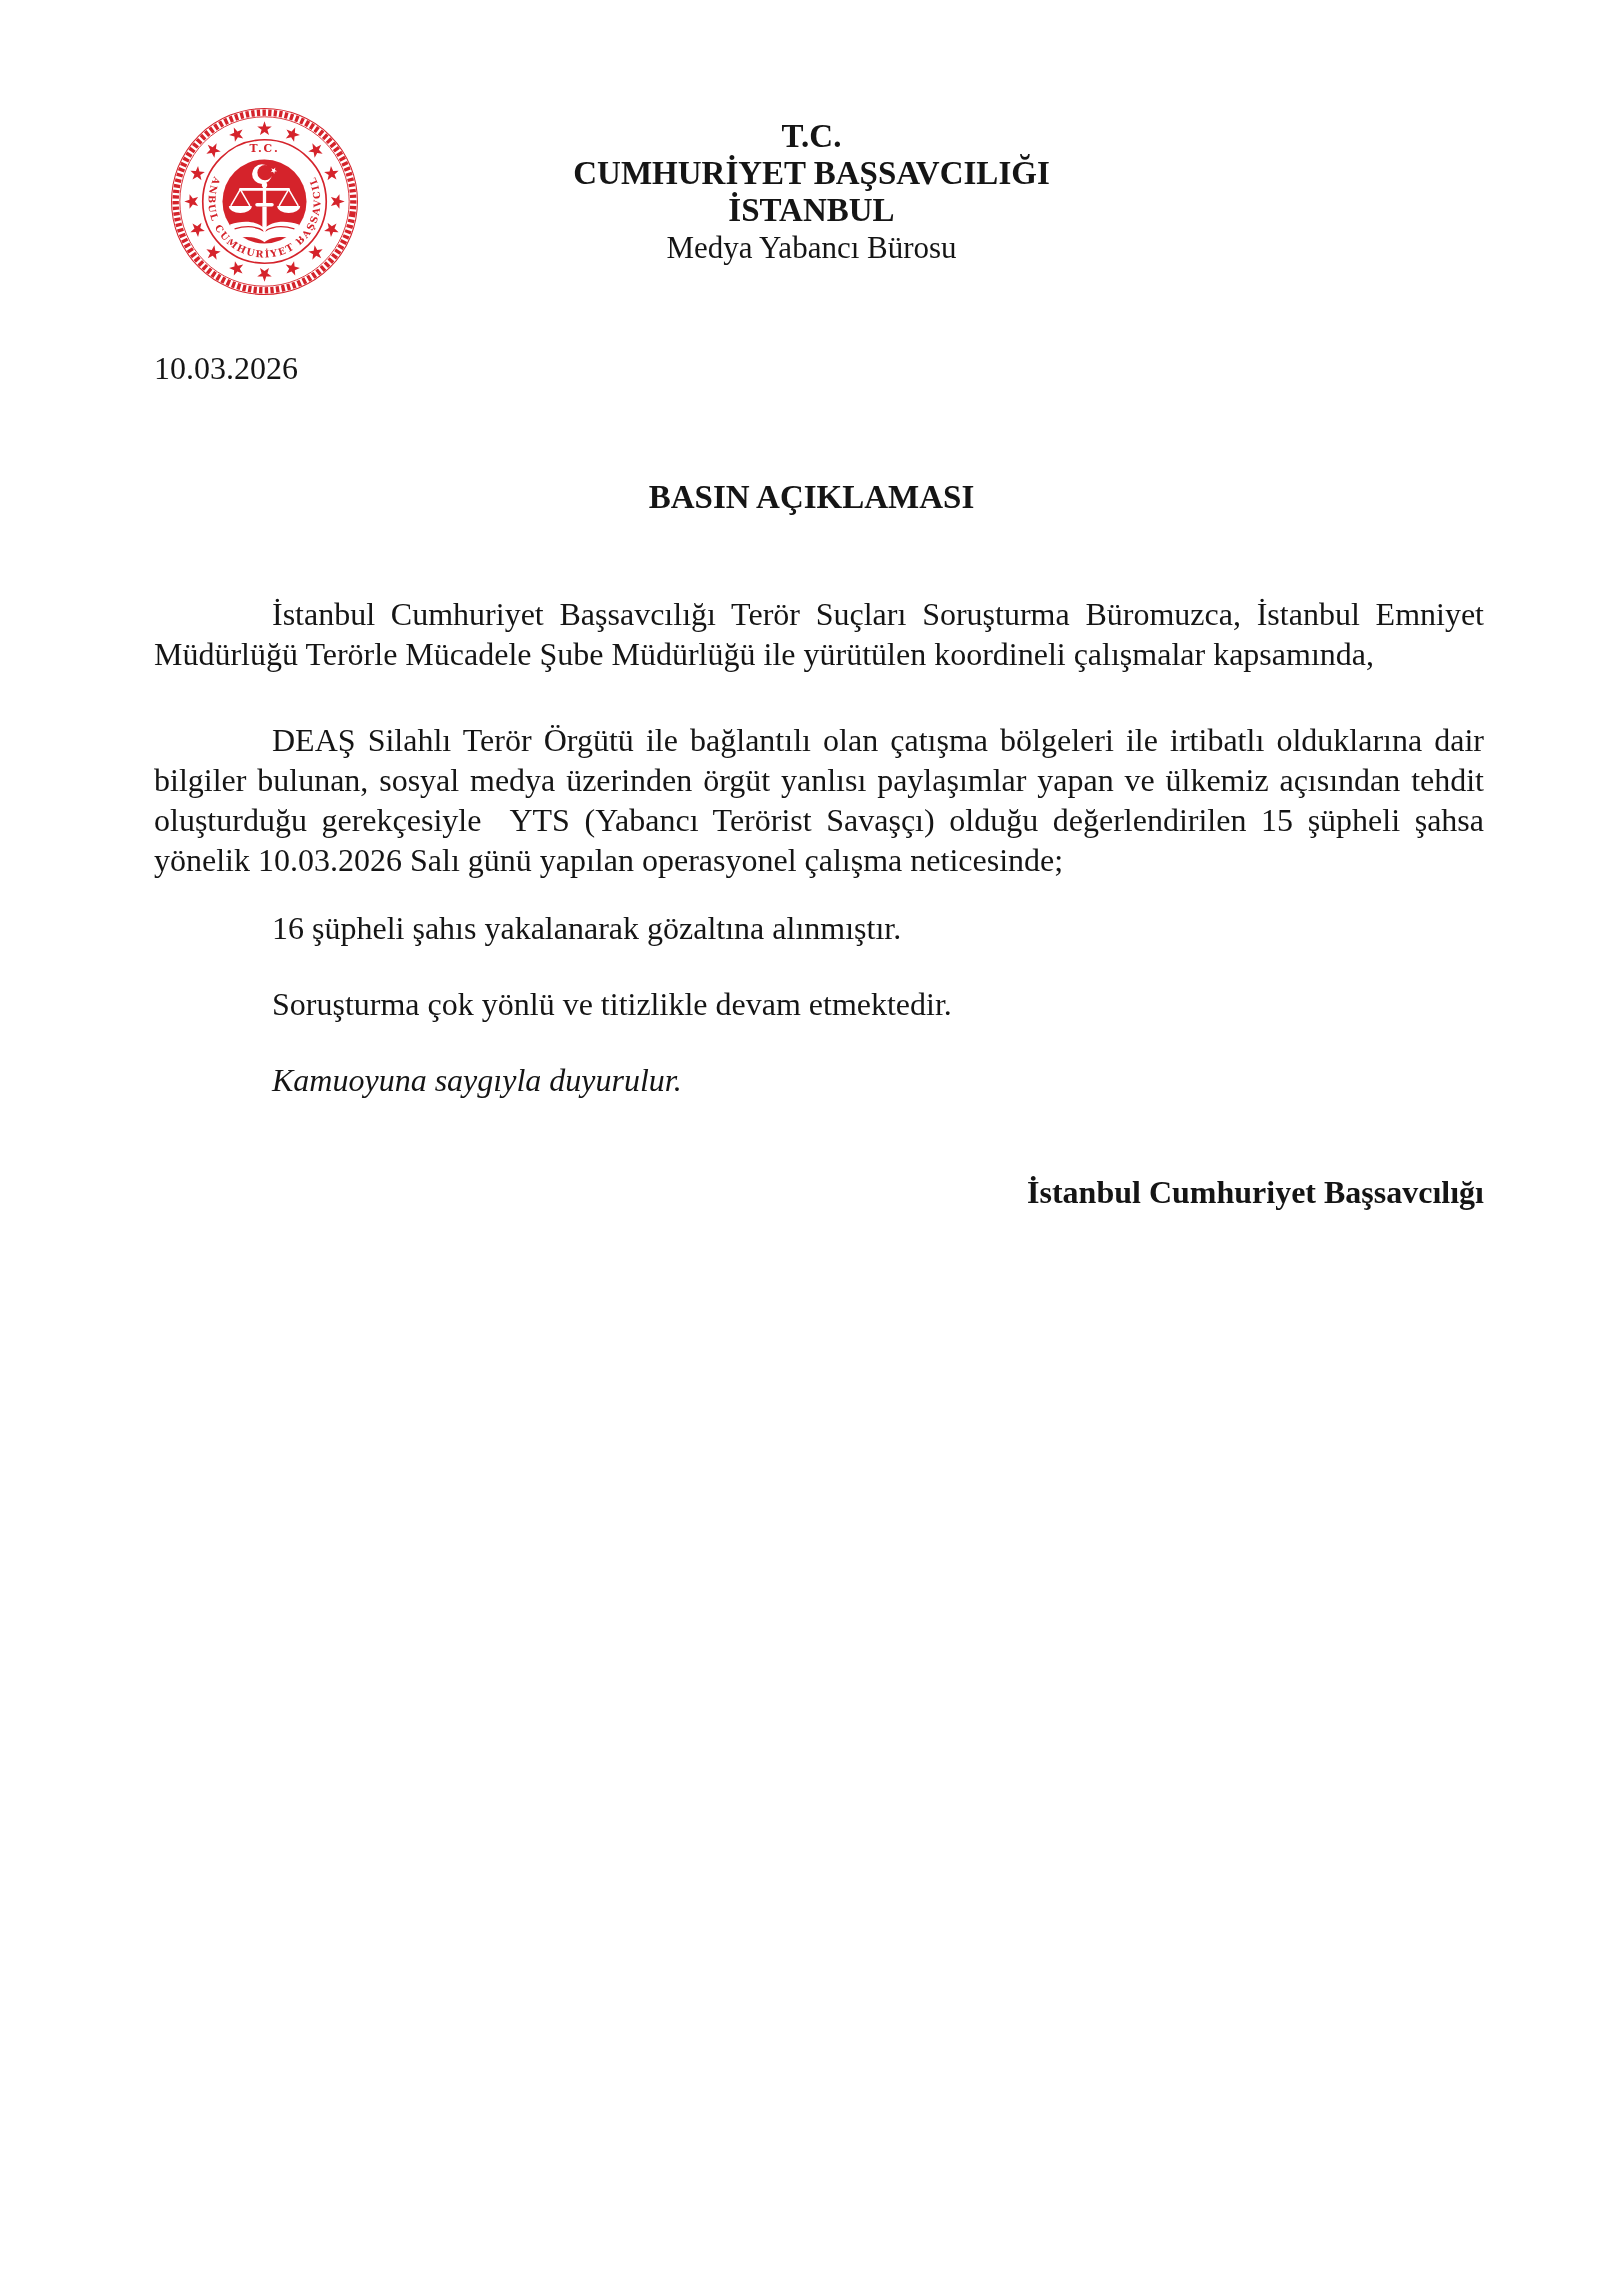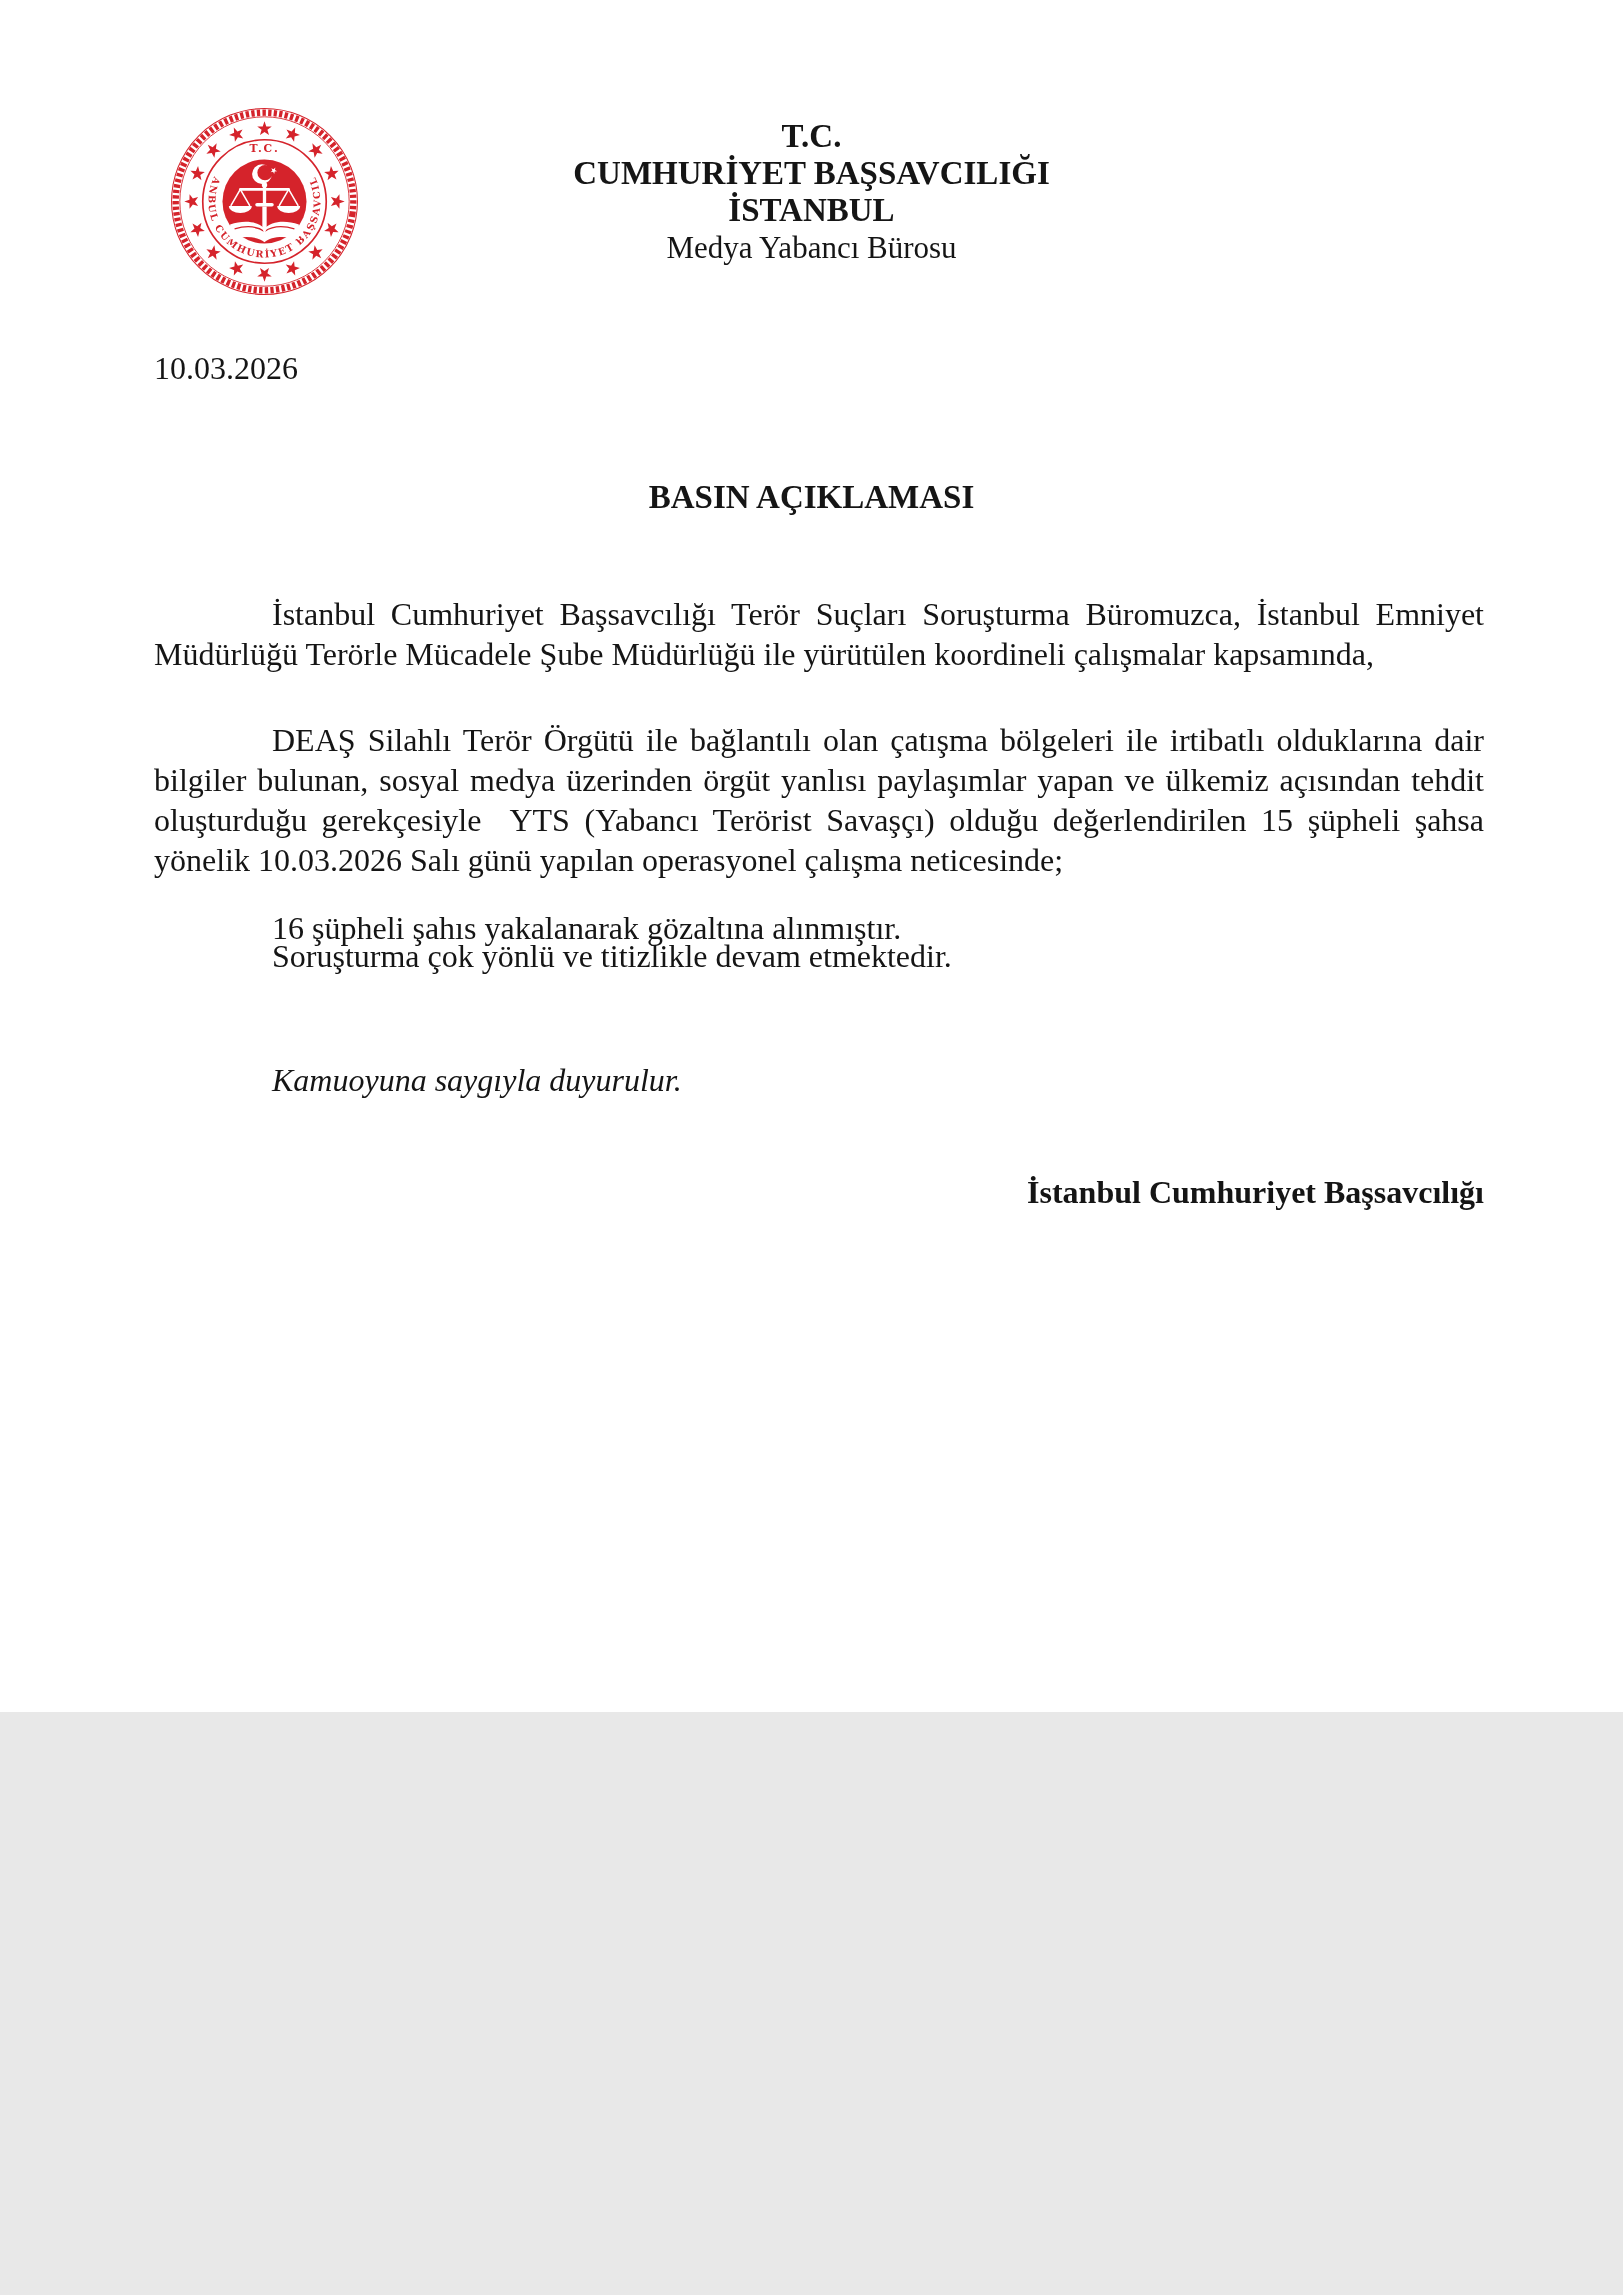--- a/index.html
+++ b/index.html
@@ -1,19 +1,19 @@
 <!DOCTYPE html>
 <html style="font-size:10.5px"><head>
 <meta charset="utf-8">
 <style>
   html,body{margin:0;padding:0;background:#e8e8e8;}
   .page{
     position:relative;
     width:1623px;
-    height:1712px;
+    height:2295px;
     background:#ffffff;
     font-family:"Liberation Serif", serif;
     color:#151515;
     overflow:hidden;
   }
   
   .emblem{position:absolute;left:169px;top:106px;width:191px;height:191px;}
   .emblem .rd{fill:#d5232b;}
   .emblem .wh{fill:#ffffff;}
   .emblem text{
@@ -42,21 +42,21 @@
   
   .par{
     position:absolute;left:154px;right:139px;margin:0;
     font-size:32px;line-height:40px;
     text-align:justify;text-indent:118px;
     white-space:pre-wrap;
   }
   .p1{top:594px;}
   .p2{top:720px;}
   .p3{top:908px;}
-  .p4{top:936px;}
+  .p4{top:984px;}
   .p5{top:1060px;font-style:italic;}
   .signature{
     position:absolute;left:154px;right:139px;top:1174px;
     text-align:right;font-weight:bold;font-size:32px;line-height:37px;
   }
 </style>
 </head>
 <body>
 
 <div class="page">

